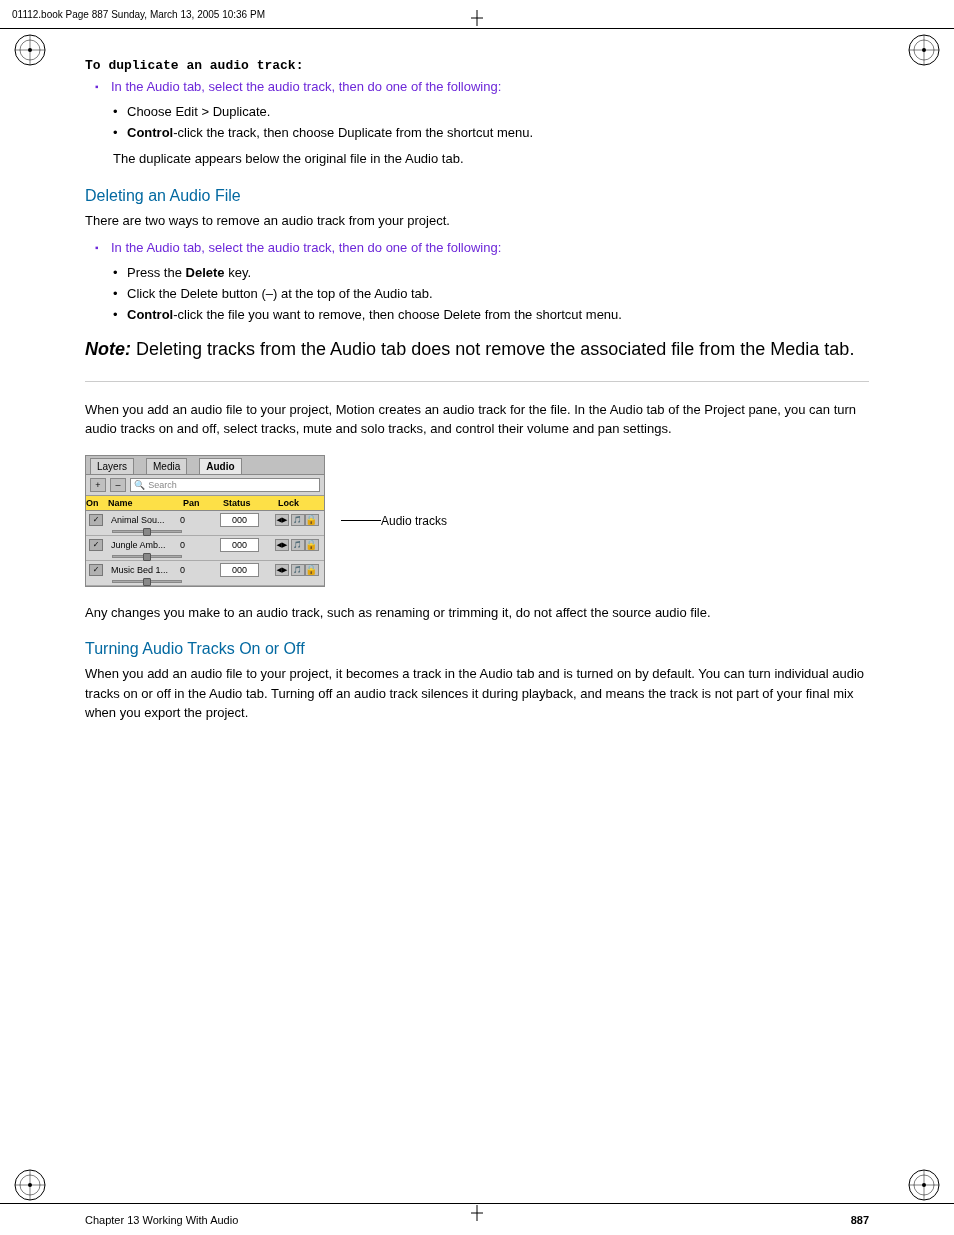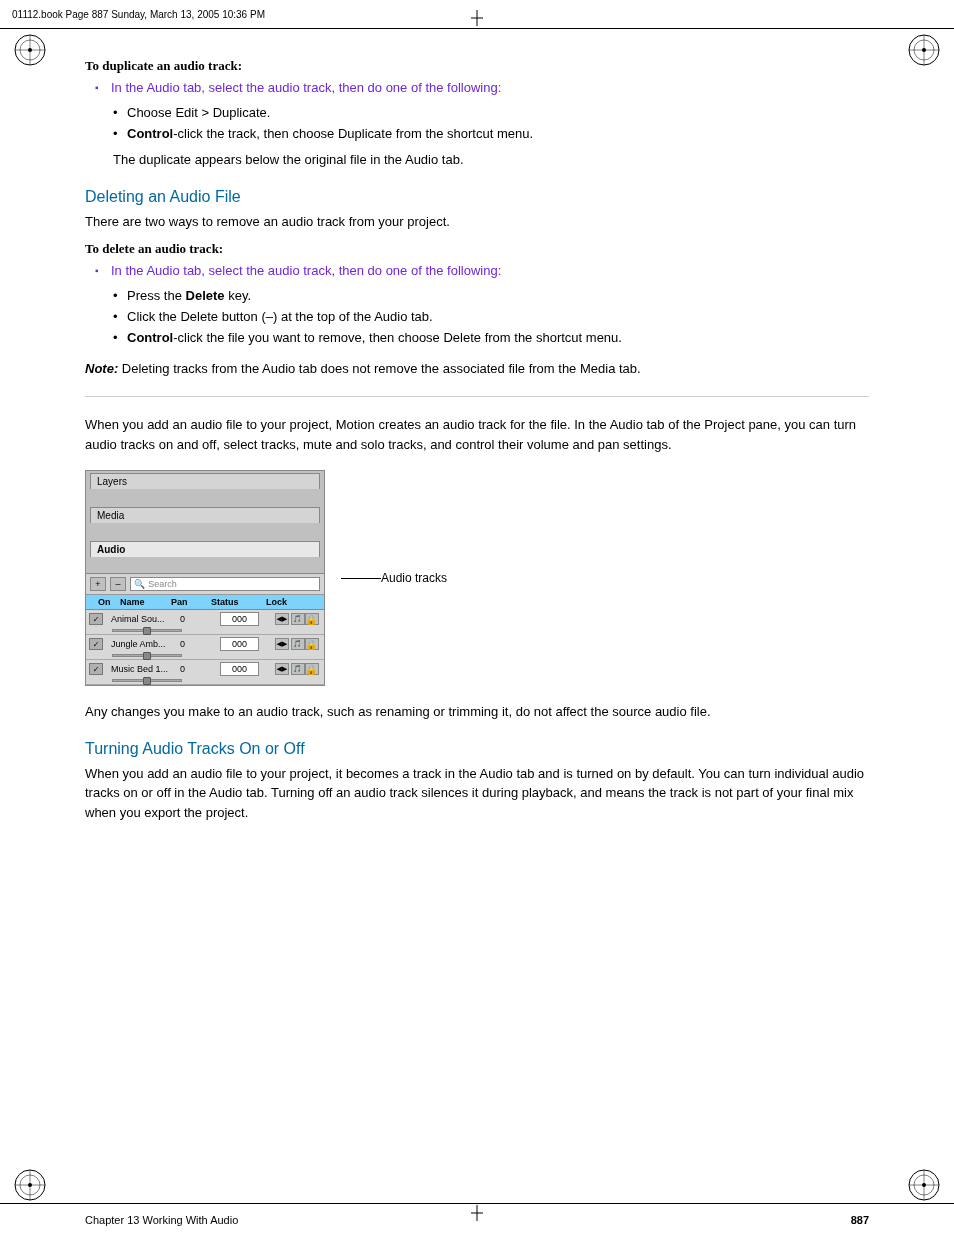--- a/index.html
+++ b/index.html
@@ -78,21 +78,21 @@
     .body-text {
       font-family: Arial, Helvetica, sans-serif;
       font-size: 13px;
       color: #000;
       line-height: 1.5;
       margin-bottom: 8px;
     }
 
     
     .bold-label {
-      font-family: Liberation Serif, serif;
+      font-family: Liberation Mono, monospace;
       font-size: 13px;
       font-weight: bold;
       color: #000;
       margin-bottom: 4px;
       margin-top: 10px;
     }
 
     
     .bullet-list {
       margin-left: 20px;
@@ -128,21 +128,21 @@
       content: "▪";
       position: absolute;
       left: 0;
       font-size: 10px;
       top: 2px;
     }
 
     
     .note-text {
       font-family: Arial, Helvetica, sans-serif;
-      font-size: 13px;
+      font-size: 18px;
       color: #000;
       line-height: 1.5;
       margin-top: 10px;
       margin-bottom: 10px;
     }
     .note-text .note-bold {
       font-style: italic;
       font-weight: bold;
     }
 
@@ -164,23 +164,22 @@
       border: 1px solid #888;
       background: #d4d4d4;
       width: 240px;
       font-family: Arial, Helvetica, sans-serif;
       font-size: 10px;
     }
     .audio-panel-tabs {
       display: flex;
       background: #c0c0c0;
       border-bottom: 1px solid #888;
-      padding: 2px 4px 16px 4px;
-      gap: 18px;
-      flex-direction: column;
+      padding: 2px 4px 0 4px;
+      gap: 12px;
     }
     .audio-panel-tab {
       padding: 2px 6px;
       background: #d4d4d4;
       border: 1px solid #888;
       border-bottom: none;
       font-size: 10px;
       cursor: pointer;
     }
     .audio-panel-tab.active {
@@ -214,23 +213,23 @@
       display: flex;
       align-items: center;
       padding: 0 3px;
       font-size: 9px;
       color: #888;
       gap: 3px;
     }
     .audio-panel-header {
       display: grid;
       grid-template-columns: 22px 1fr 40px 55px 30px 16px;
-      background: #7dd3fc;
+      background: #fde047;
       border-bottom: 1px solid #888;
-      padding: 2px 12px;
+      padding: 2px 0;
       font-size: 9px;
       font-weight: bold;
     }
     .audio-track-row {
       border-bottom: 1px solid #aaa;
       background: #d8d8d8;
     }
     .audio-track-top {
       display: grid;
       grid-template-columns: 22px 1fr 40px 55px 30px 16px;
@@ -421,21 +420,20 @@
       <ul class="bullet-list indent-text">
         <li>Choose Edit &gt; Duplicate.</li>
         <li><b>Control</b>-click the track, then choose Duplicate from the shortcut menu.</li>
       </ul>
       <div class="body-text indent-text">The duplicate appears below the original file in the Audio tab.</div>
     </div>
 
     <div>
       <div class="section-heading">Deleting an Audio File</div>
       <div class="body-text">There are two ways to remove an audio track from your project.</div>
-      <div class="bold-label">To delete an audio track:</div>
       <div class="square-bullet-item">In the Audio tab, select the audio track, then do one of the following:</div>
       <ul class="bullet-list indent-text">
         <li>Press the <b>Delete</b> key.</li>
         <li>Click the Delete button (–) at the top of the Audio tab.</li>
         <li><b>Control</b>-click the file you want to remove, then choose Delete from the shortcut menu.</li>
       </ul>
       <div class="note-text">
         <span class="note-bold">Note:</span><span>  Deleting tracks from the Audio tab does not remove the associated file from the Media tab.</span>
       </div>
     </div>

